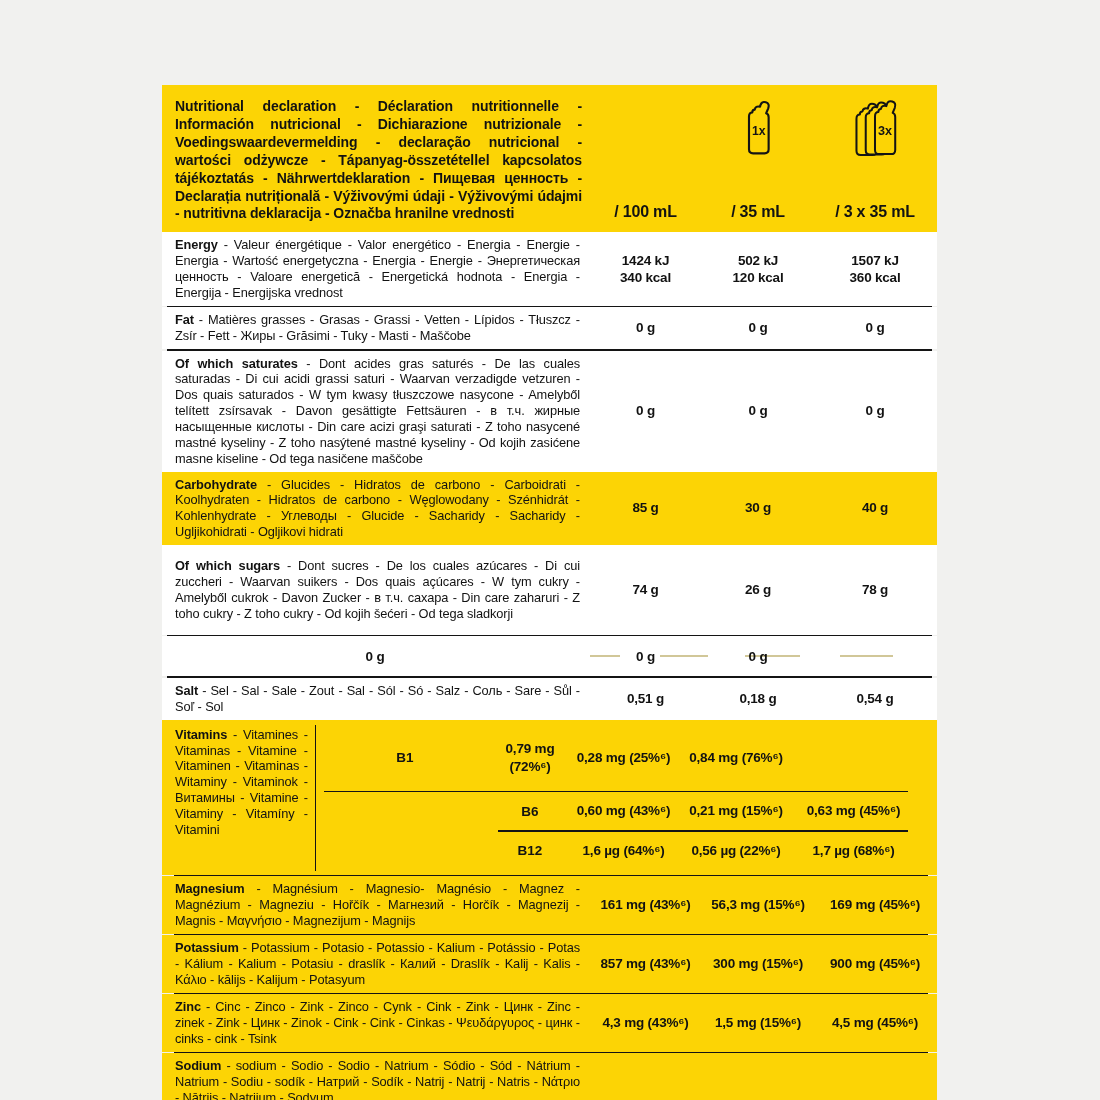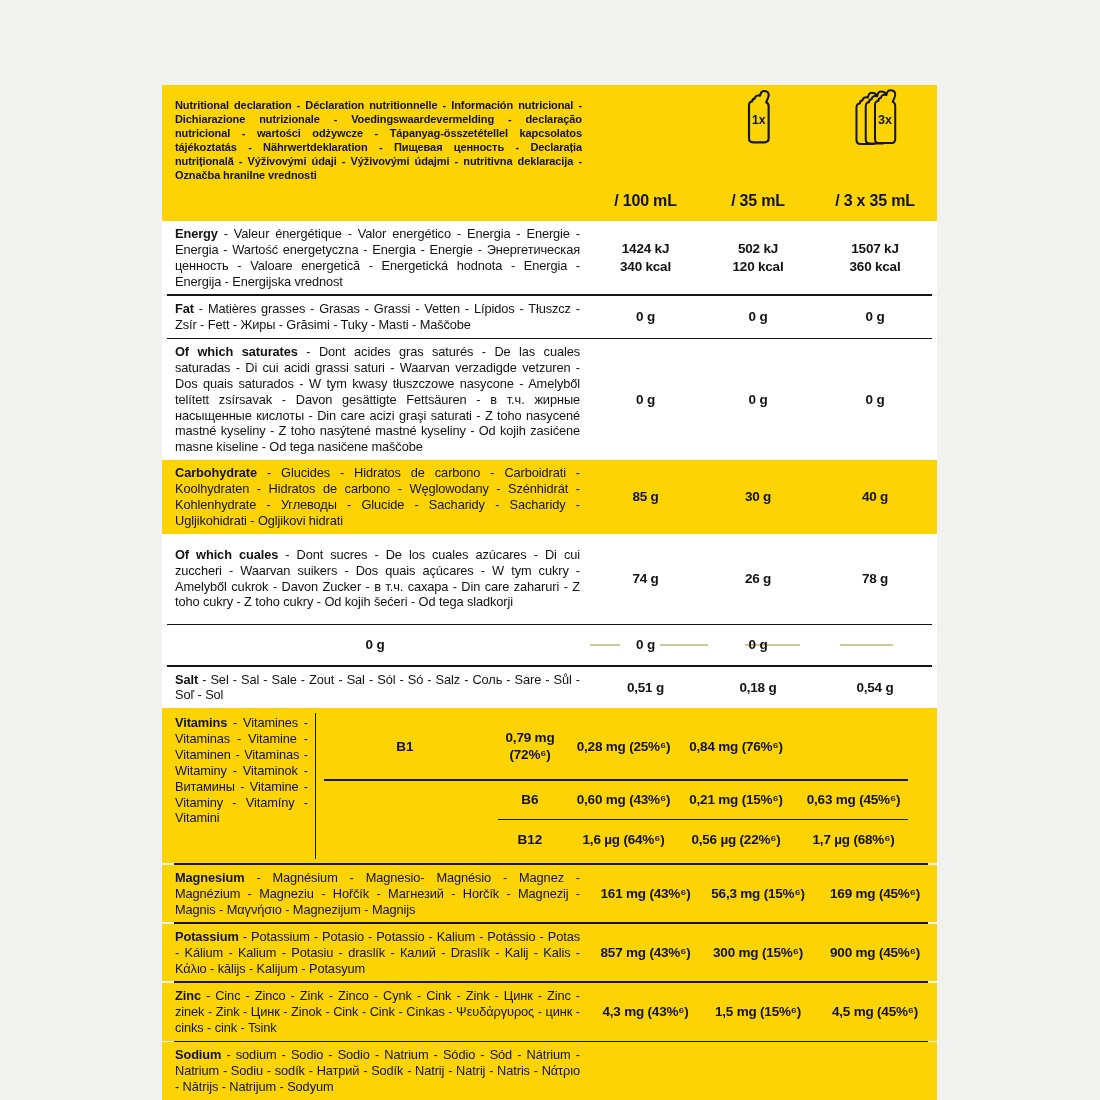--- a/index.html
+++ b/index.html
@@ -2,21 +2,21 @@
 <html><head>
 <meta charset="utf-8">
 <style>
   html,body{margin:0;padding:0;}
   .stage{position:relative;width:1100px;height:1100px;background:#f1f1ef;overflow:hidden;
          font-family:"Liberation Sans","DejaVu Sans",sans-serif;color:#121212;}
   .sheet{position:absolute;left:162px;top:85px;width:775px;}
 
   
   .hdr{display:grid;grid-template-columns:426px 115px 110px 124px;background:var(--yl);min-height:119px;}
-  .hdr-title{font-weight:bold;font-size:11px;line-height:1.28;text-align:justify;
+  .hdr-title{font-weight:bold;font-size:14px;line-height:1.28;text-align:justify;
              padding:13px 6px 9px 13px;letter-spacing:-0.1px;}
   .hcol{display:flex;flex-direction:column;justify-content:flex-end;align-items:center;padding-bottom:11px;gap:36px;}
   .hcol .icon{margin-bottom:7px;line-height:0;}
   .hcol-label{font-weight:bold;font-size:16px;letter-spacing:-0.2px;}
 
   
   .row{display:grid;grid-template-columns:426px 115px 110px 124px;align-items:center;position:relative;}
   .white{background:#ffffff;}
   .yellow{background:var(--yl);}
   .lbl{font-size:12.8px;line-height:1.24;text-align:justify;padding:5px 8px 5px 13px;letter-spacing:-0.1px;}
@@ -121,21 +121,21 @@
     </div>
 
     <div class="row yellow h-carb">
       <div class="lbl"><b>Carbohydrate</b><span> - Glucides - Hidratos de carbono - Carboidrati - Koolhydraten - Hidratos de carbono - Węglowodany - Szénhidrát - Kohlenhydrate - Углеводы - Glucide - Sacharidy - Sacharidy - Ugljikohidrati - Ogljikovi hidrati</span></div>
       <div class="val">85 g</div>
       <div class="val">30 g</div>
       <div class="val">40 g</div>
     </div>
 
     <div class="row white h-sug">
-      <div class="lbl"><b>Of which cuales</b><span> - Dont sucres - De los cuales azúcares - Di cui zuccheri - Waarvan suikers - Dos quais açúcares - W tym cukry - Amelyből cukrok - Davon Zucker - в т.ч. сахара - Din care zaharuri - Z toho cukry - Z toho cukry - Od kojih šećeri - Od tega sladkorji</span></div>
+      <div class="lbl"><b>Of which sugars</b><span> - Dont sucres - De los cuales azúcares - Di cui zuccheri - Waarvan suikers - Dos quais açúcares - W tym cukry - Amelyből cukrok - Davon Zucker - в т.ч. сахара - Din care zaharuri - Z toho cukry - Z toho cukry - Od kojih šećeri - Od tega sladkorji</span></div>
       <div class="val">74 g</div>
       <div class="val">26 g</div>
       <div class="val">78 g</div>
     </div>
     <div class="sep sep-white"></div>
 
     <div class="row white h-pro">
       <div class="ghost g1"></div>
       <div class="ghost g2"></div>
       <div class="ghost g3"></div>

